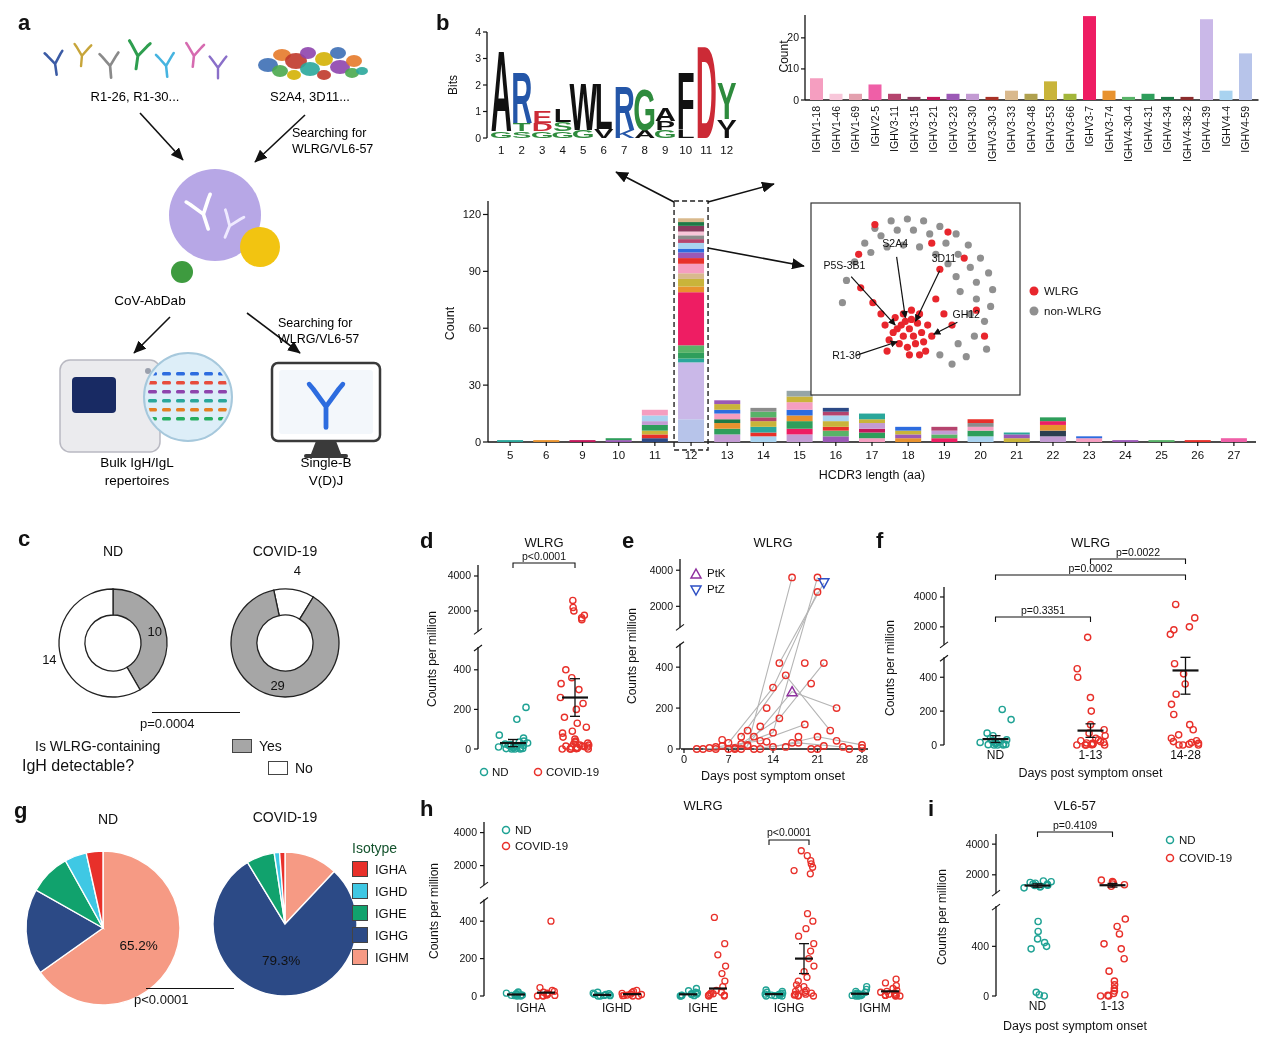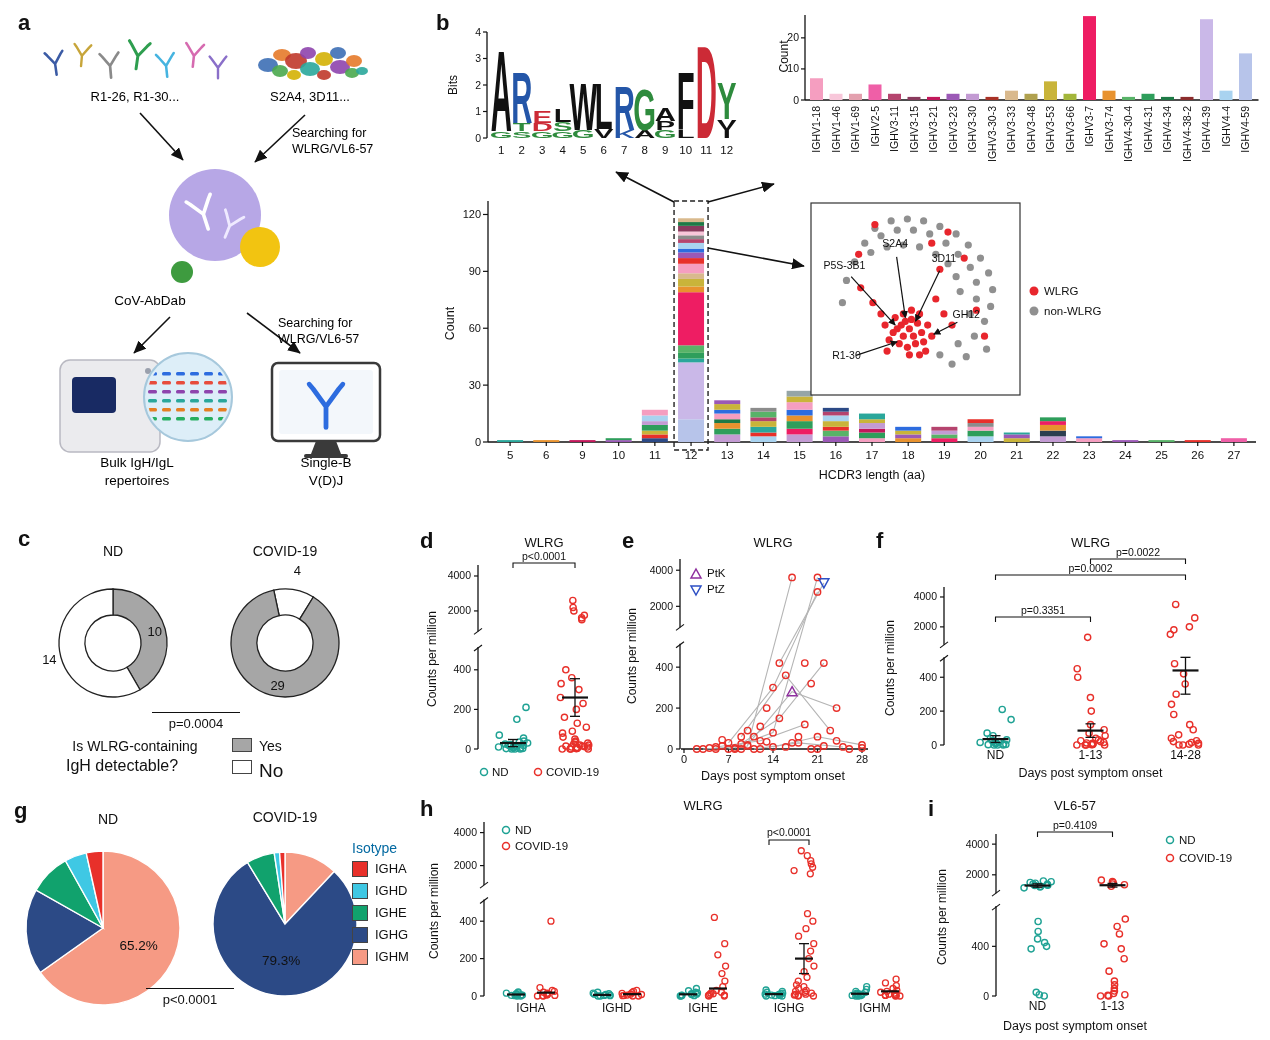--- a/index.html
+++ b/index.html
@@ -2,24 +2,24 @@
 <html><head>
 <meta charset="utf-8">
 <style>
 *{box-sizing:border-box}
 body{margin:0;background:#fff}
 #fig{position:relative;width:1270px;height:1040px;background:#fff;font-family:"Liberation Sans",sans-serif;overflow:hidden;color:#111}
 .abs{position:absolute}
 .plabel{position:absolute;font-size:22px;font-weight:bold;color:#111}
 svg{overflow:visible}
 svg text{font-family:"Liberation Sans",sans-serif}
-.tc{text-align:center;font-size:13px;color:#111}
+.tc{text-align:left;font-size:13px;color:#111}
 .pline{border-top:1.5px solid #111;height:0}
-.leg-title{font-size:14px;margin-bottom:5px;color:#0369a1}
-.leg-row{display:flex;align-items:flex-start;margin-bottom:6px;font-size:13px;color:#111}
+.leg-title{font-size:14px;margin-bottom:5px;color:#14532d}
+.leg-row{display:flex;align-items:center;margin-bottom:6px;font-size:13px;color:#111}
 .leg-swatch{display:inline-block;border:1px solid #444;margin-right:7px}
 #b-overlay{pointer-events:none}
 </style>
 </head>
 <body>
 
 <div id="fig">
 
   <div class="plabel" style="left:18px;top:10px">a</div>
   <div class="plabel" style="left:436px;top:10px">b</div>
@@ -554,21 +554,21 @@
     </svg>
   <div class="abs pline" style="left:152px;top:712px;width:88px"></div>
   <div class="abs tc" style="left:140px;top:716px;width:112px">p=0.0004</div>
   <div class="abs tc" style="left:35px;top:738px;width:200px;font-size:14px">Is WLRG-containing</div>
   <div class="abs tc" style="left:22px;top:757px;width:200px;font-size:16px">IgH detectable?</div>
   <div id="c-legend" class="abs" style="left:232px;top:738px">
       <div class="leg-row" style="font-size: 14px;">
         <span class="leg-swatch" style="width: 20px; height: 14px; background: rgb(166, 166, 166);"></span>
         <span>Yes</span>
       </div>
-      <div class="leg-row" style="font-size: 19px;">
+      <div class="leg-row" style="font-size: 14px; margin-left: 36px;">
         <span class="leg-swatch" style="width: 20px; height: 14px; background: rgb(255, 255, 255);"></span>
         <span>No</span>
       </div>
     </div>
 
   <svg id="chart-d" class="abs" style="left:422px;top:533px" width="198" height="260">
       <line x1="56" y1="32" x2="56" y2="98.4" stroke="#111" stroke-width="1.3"></line>
       <line x1="56" y1="113.99999999999999" x2="56" y2="216" stroke="#111" stroke-width="1.3"></line>
       <line x1="52" y1="101.4" x2="60" y2="95.4" stroke="#111" stroke-width="1.1"></line>
       <line x1="52" y1="117.99999999999999" x2="60" y2="111.99999999999999" stroke="#111" stroke-width="1.1"></line>

